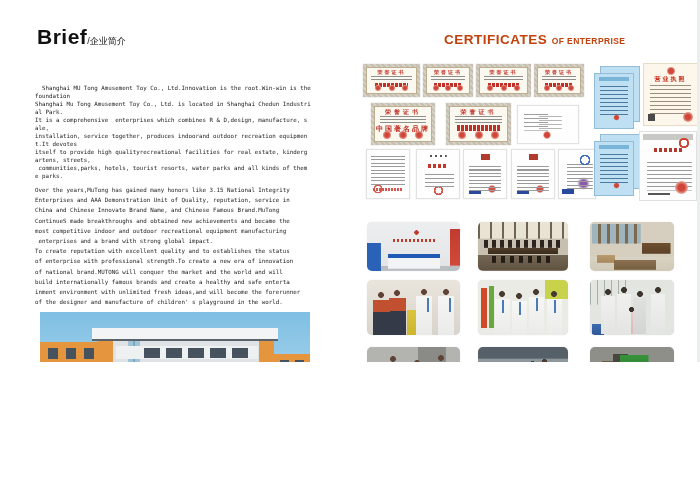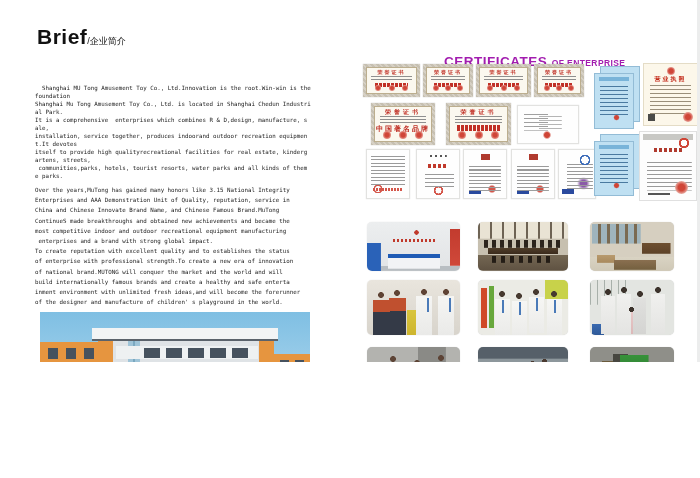--- a/index.html
+++ b/index.html
@@ -10,21 +10,21 @@
   .t1{font-size:21px;font-weight:bold;line-height:22px;letter-spacing:0.5px;}
   .t1 .cn{font-size:9px;font-weight:normal;letter-spacing:0;}
   .t2{font-size:21px;font-weight:bold;line-height:22px;letter-spacing:0.5px;}
   .body-text{position:absolute;left:35px;width:284px;color:#1c1c1c;
              font-family:"DejaVu Sans Mono",monospace;font-size:5.8px;
              white-space:pre-wrap;}
   .bt1{top:84px;line-height:8px;}
   .bt2{top:185px;line-height:10.2px;}
   .building{position:absolute;left:40px;top:312px;width:270px;height:152px;}
   
-  .cert-header{position:absolute;left:444px;top:52px;color:#a21caf;white-space:nowrap;}
+  .cert-header{position:absolute;left:444px;top:30px;color:#c2410c;white-space:nowrap;}
   .cert-header .h1{font-size:13.5px;font-weight:bold;letter-spacing:0.5px;}
   .cert-header .h2{font-size:8.5px;font-weight:bold;letter-spacing:0.4px;}
   
   .cert{position:absolute;box-sizing:border-box;background-repeat:no-repeat;}
   .ornate{background:repeating-linear-gradient(45deg,#c6c0b2 0 2px,#d6d0c4 2px 4px);
           padding:3px;box-shadow:0 0 1px rgba(0,0,0,.25);}
   .ornate .ci{position:relative;width:100%;height:100%;background:#fbf8ef;
               border:1px solid #bcae8e;box-sizing:border-box;
               display:flex;flex-direction:column;align-items:center;overflow:hidden;}
   .ch{color:#c03026;font-size:5px;line-height:6px;font-weight:bold;letter-spacing:2px;

